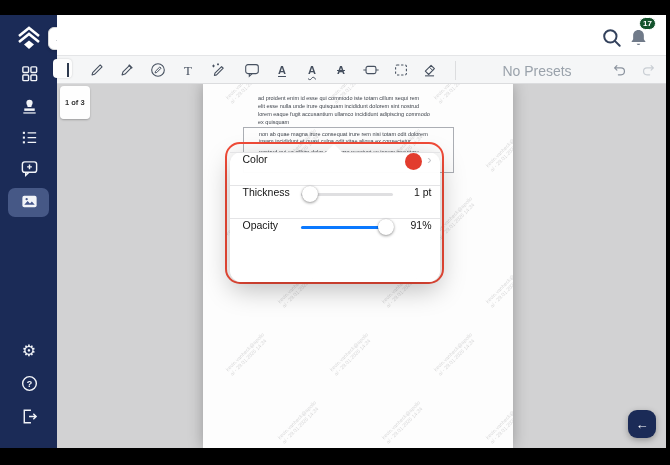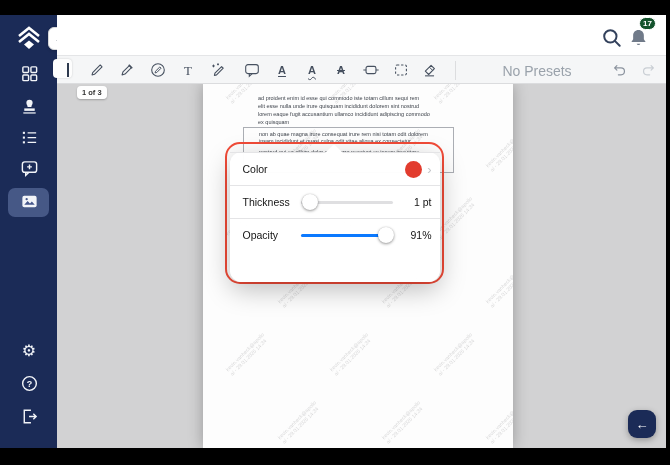--- a/index.html
+++ b/index.html
@@ -36,42 +36,42 @@
   .tA.w{text-decoration:underline wavy;text-decoration-thickness:.8px;text-underline-offset:2px;}
   .tA.s{text-decoration:line-through;}
   .tT{font-family:"Liberation Serif",serif;font-size:13px;color:#46505f;line-height:1;}
   .tdivider{position:absolute;left:398px;top:5px;width:1px;height:19px;background:#dcdddf;}
   .presets{position:absolute;left:420px;top:0;width:120px;height:29px;display:flex;align-items:center;justify-content:center;
            font-size:14px;color:#9aa2ab;}
   .undoredo{position:absolute;top:7px;width:15px;height:15px;}
 
   
   .canvas{position:absolute;left:57px;top:69px;width:609px;height:364px;background:#d2d2d3;overflow:hidden;}
-  .pageind{position:absolute;left:20px;top:2px;background:rgba(255,255,255,.97);border-radius:4px;padding:2px 5px;
+  .pageind{position:absolute;left:3px;top:2px;background:rgba(255,255,255,.97);border-radius:4px;padding:12px 5px;
            font-size:7.5px;font-weight:bold;color:#333;box-shadow:0 1px 2px rgba(0,0,0,.25);}
   .page{position:absolute;left:146px;top:0;width:310px;height:364px;background:#fdfdfd;
         box-shadow:0 0 14px rgba(0,0,0,.28);overflow:hidden;}
   .wm{position:absolute;transform:rotate(-45deg);transform-origin:center;color:rgba(60,60,65,.20);
       font-size:5.2px;line-height:6px;white-space:nowrap;text-align:left;}
   .doc{position:absolute;left:55px;top:10px;width:196px;font-size:5.5px;line-height:8px;color:#3f444c;}
   .doc div{white-space:nowrap;}
   .uline{display:inline-block;border-bottom:.9px solid #52565c;padding-bottom:.5px;}
   .p2box{position:absolute;left:40px;top:43px;width:211px;height:46px;border:1px solid #abaeb4;box-sizing:border-box;}
   .p2text{position:absolute;left:15px;top:2.5px;width:196px;font-size:5.5px;line-height:7.5px;color:#3f444c;}
   .p2text div{white-space:nowrap;}
   .p2text div:last-child{margin-top:3px;}
 
   
   .annrect{position:absolute;left:168px;top:58px;width:219px;height:142px;border:2.5px solid #f14b38;
            border-radius:15px;box-sizing:border-box;pointer-events:none;}
   .popup{position:absolute;left:172.5px;top:68px;width:210px;height:130px;background:rgba(255,255,255,.97);
          border-radius:12px;box-shadow:0 8px 26px rgba(0,0,0,.25);}
   .notch{position:absolute;left:269.5px;top:63px;width:14px;height:14px;background:#fff;transform:rotate(45deg);border-radius:2px;}
   .ptitle{height:31px;display:flex;align-items:center;justify-content:center;font-size:11.5px;font-weight:bold;color:#141414;}
-  .prow{height:33px;display:flex;align-items:center;padding:0 8px 0 13px;border-top:1px solid #e4e4e6;box-sizing:border-box;}
+  .prow{height:33px;display:flex;align-items:flex-start;padding:0 8px 0 13px;border-top:1px solid #e4e4e6;box-sizing:border-box;}
   .plabel{font-size:10.5px;color:#141414;width:58px;flex:none;}
   .cdot{width:17px;height:17px;border-radius:50%;flex:none;margin-left:auto;}
   .chev{font-size:13px;color:#c3c4c8;margin-left:5px;line-height:1;flex:none;}
   .slider{position:relative;width:92px;height:16px;flex:none;}
   .track{position:absolute;left:0;right:0;top:6.5px;height:3.5px;border-radius:2px;background:#dfdfe1;}
   .fill{position:absolute;left:0;top:0;height:100%;border-radius:2px;}
   .knob{position:absolute;top:0;width:16px;height:16px;border-radius:50%;background:#fff;
         box-shadow:0 1px 3px rgba(0,0,0,.4),0 0 1px rgba(0,0,0,.2);}
   .pval{margin-left:auto;font-size:10.5px;color:#141414;text-align:right;flex:none;}
 

